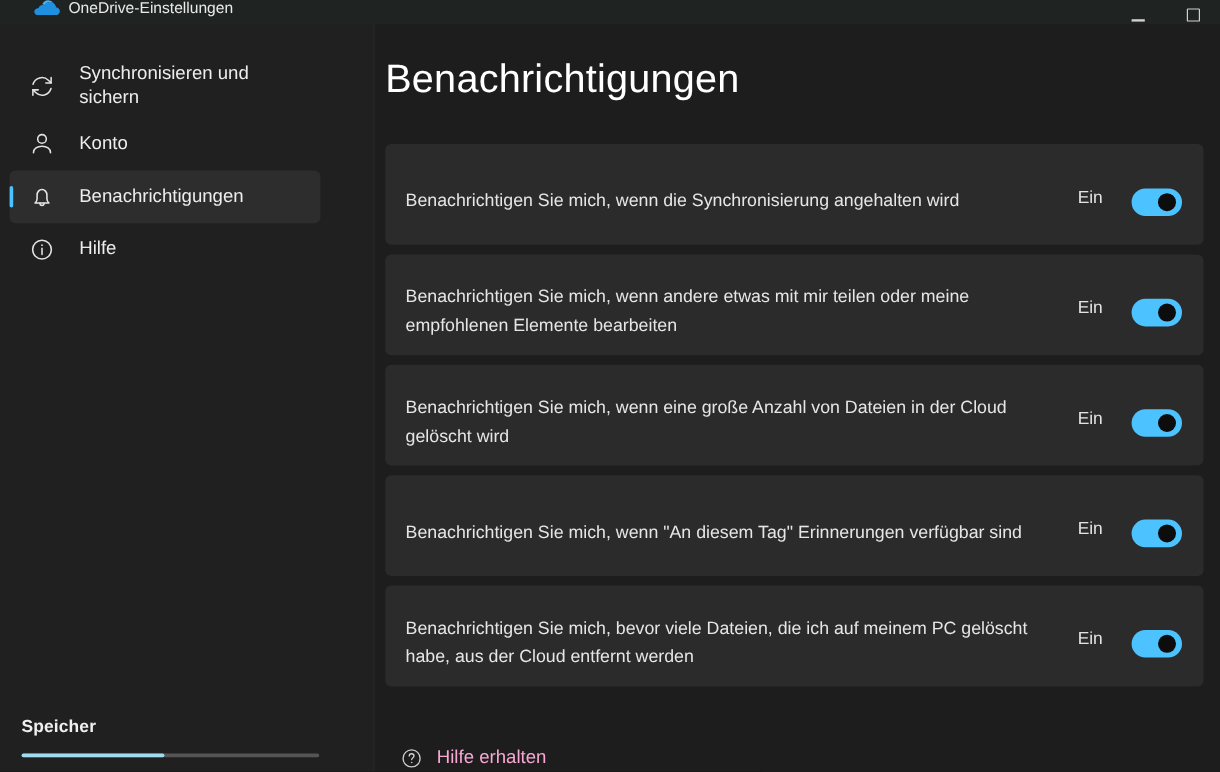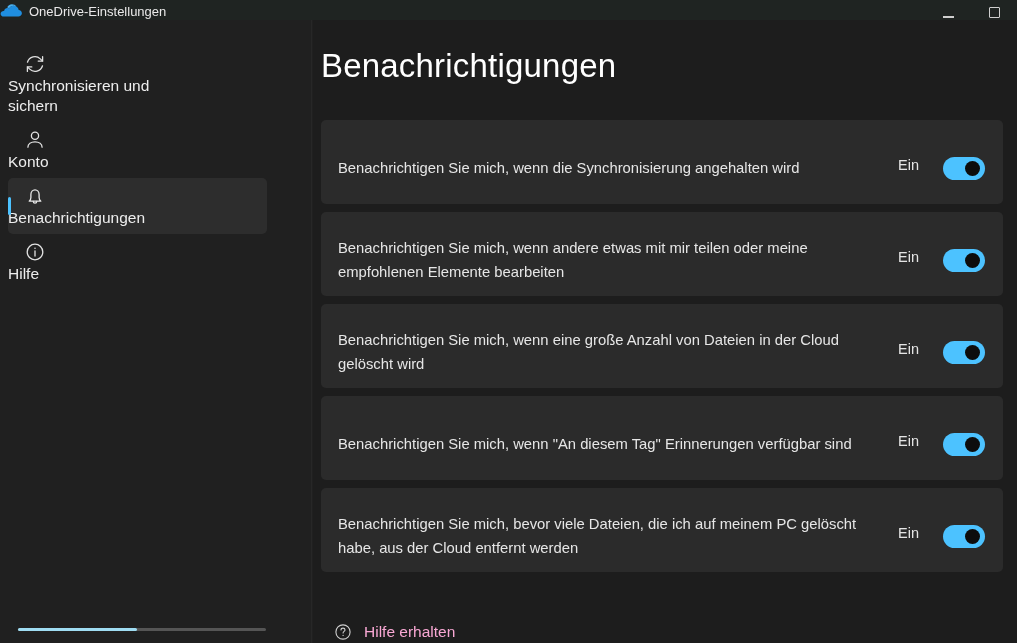--- a/index.html
+++ b/index.html
@@ -25,22 +25,22 @@
     left: 0; top: 0;
     width: 1017px;
     height: 20px;
     background: #1f2422;
     display: flex;
     align-items: flex-end;
     z-index: 6;
   }
   .titlebar-left {
     display: flex;
-    align-items: flex-end;
     height: 20px;
+    margin-left: 28px;
   }
   .od-cloud {
     width: 22px;
     height: 13px;
     margin-bottom: 3px;
     margin-right: 7px;
     flex: 0 0 auto;
   }
   .title-text {
     font-size: 13px;
@@ -94,28 +94,27 @@
   }
   .nav {
     position: absolute;
     left: 0;
     top: 26px;
     width: 312px;
   }
   .nav-item {
     position: relative;
     display: flex;
-    align-items: flex-start;
+    align-items: center;
     margin: 0 45px 0 8px;
     min-height: 44px;
     padding: 6px 0 6px 0;
     border-radius: 5px;
     cursor: pointer;
     box-sizing: border-box;
-    flex-direction: column;
   }
   .nav-item.selected {
     background: #2d2d2d;
   }
   .nav-accent {
     position: absolute;
     left: 0;
     top: 50%;
     transform: translateY(-50%);
     width: 3px;
@@ -330,20 +329,21 @@
             <path d="M12 11.0v5.0"></path>
             <circle cx="12" cy="8.3" r="0.75" fill="#e2e2e2" stroke="none"></circle>
           </svg>
         </span>
         <span class="nav-label">Hilfe</span>
       </div>
 
     </div>
 
     <div class="storage">
+      <div class="storage-title">Speicher</div>
       <div class="storage-track">
         <div class="storage-fill" style="width: 48%;"></div>
       </div>
     </div>
   </div>
 
   <div class="content">
     <div class="page-title">Benachrichtigungen</div>
 
     <div class="cards">

